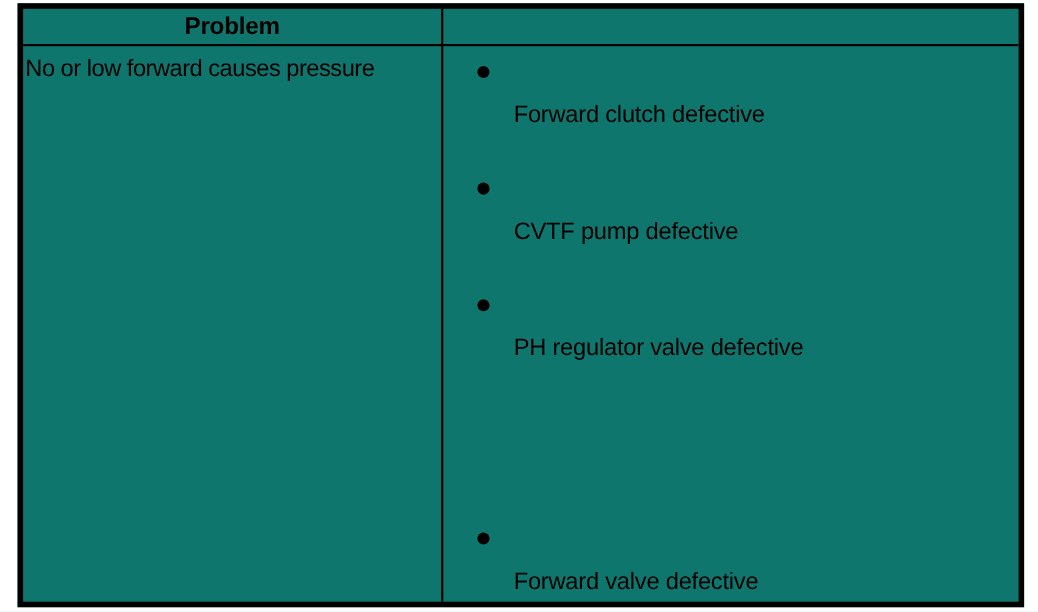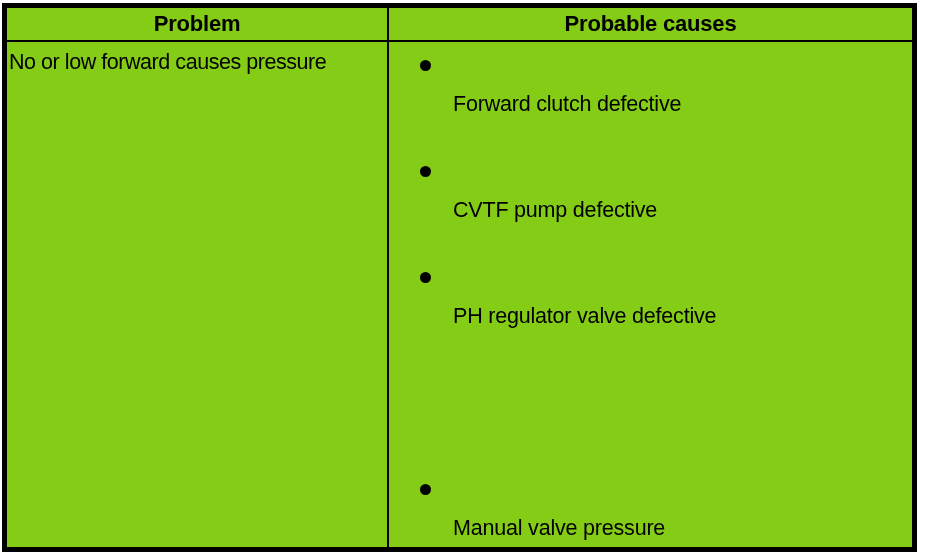--- a/index.html
+++ b/index.html
@@ -18,27 +18,27 @@
   #page {
     position: relative;
     width: 944px;
     height: 556px;
     background: #ffffff;
   }
 
   
   .table-frame {
     position: absolute;
-    left: 2px;
+    left: 16px;
     top: 3px;
     width: 915px;
     height: 549px;
     border: 5px solid #000000;
     box-sizing: border-box;
-    background: #84cc16;
+    background: #0f766e;
     overflow: hidden;
   }
 
   
   .header-rule {
     position: absolute;
     left: 0;
     top: 32px;
     width: 905px;
     height: 2px;
@@ -133,21 +133,20 @@
 <body>
 
 <div id="page">
 
   <div class="table-frame">
 
     <div class="header-rule"></div>
     <div class="col-divider"></div>
 
     <div class="hdr hdr-problem">Problem</div>
-    <div class="hdr hdr-causes">Probable causes</div>
 
     <div class="problem-cell">
       <div class="problem-text">No or low forward causes pressure</div>
     </div>
 
     <div class="causes-cell">
 
       <div class="cause-item" data-index="0">
         <span class="bullet"></span>
         <span class="cause-label">Forward clutch defective</span>
@@ -159,18 +158,18 @@
       </div>
 
       <div class="cause-item" data-index="2">
         <span class="bullet"></span>
         <span class="cause-label">PH regulator valve defective</span>
       </div>
 
 
       <div class="cause-item" data-index="4">
         <span class="bullet"></span>
-        <span class="cause-label">Manual valve pressure</span>
+        <span class="cause-label">Forward valve defective</span>
       </div>
 
     </div>
   </div>
 </div>
 
 </body></html>

